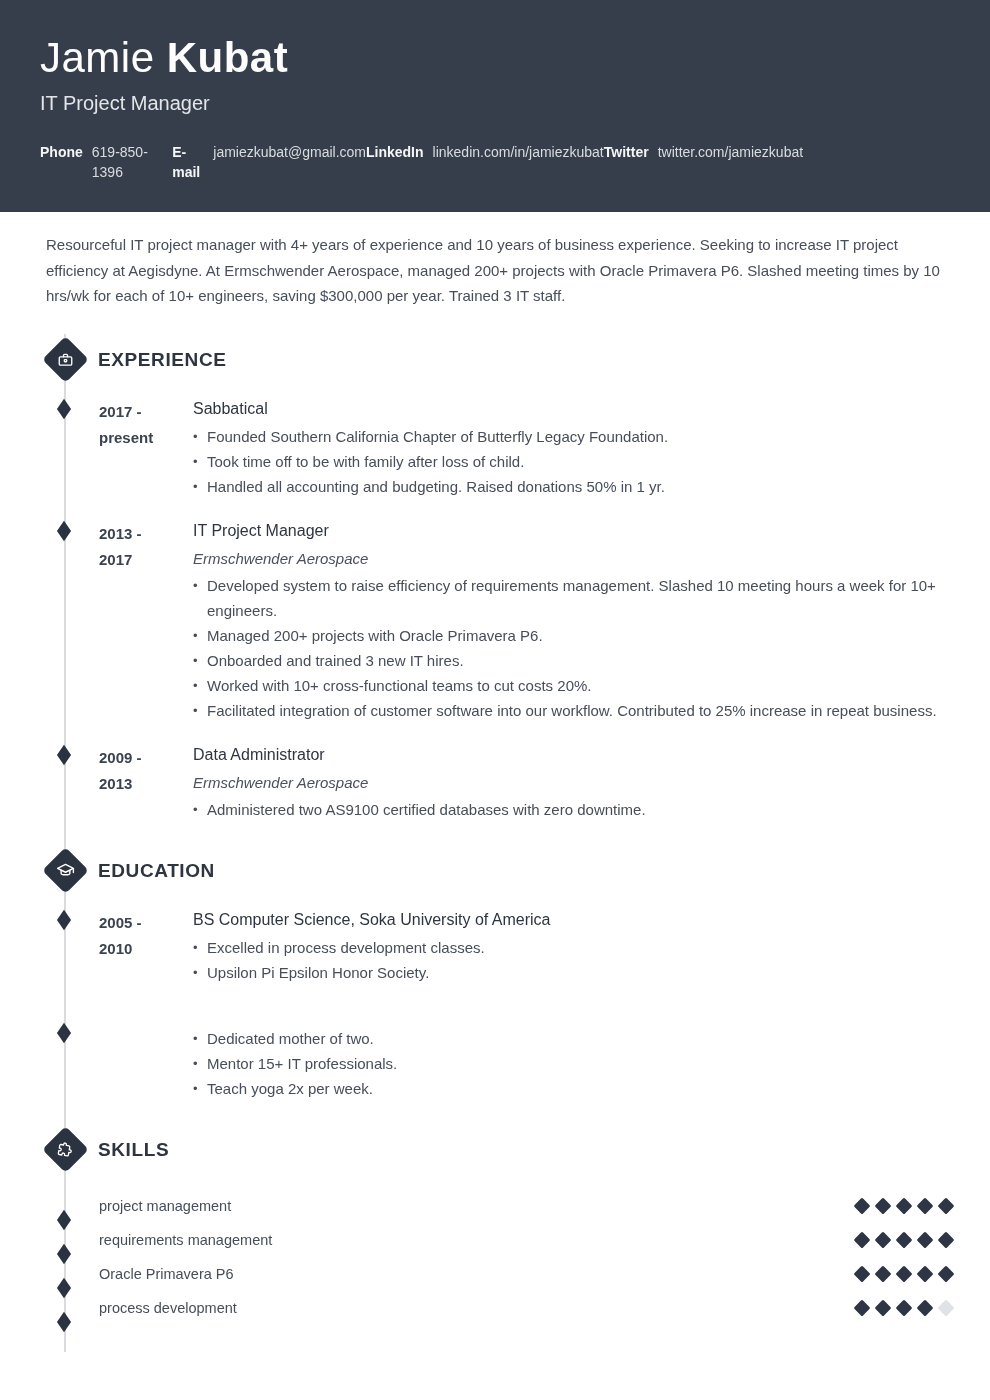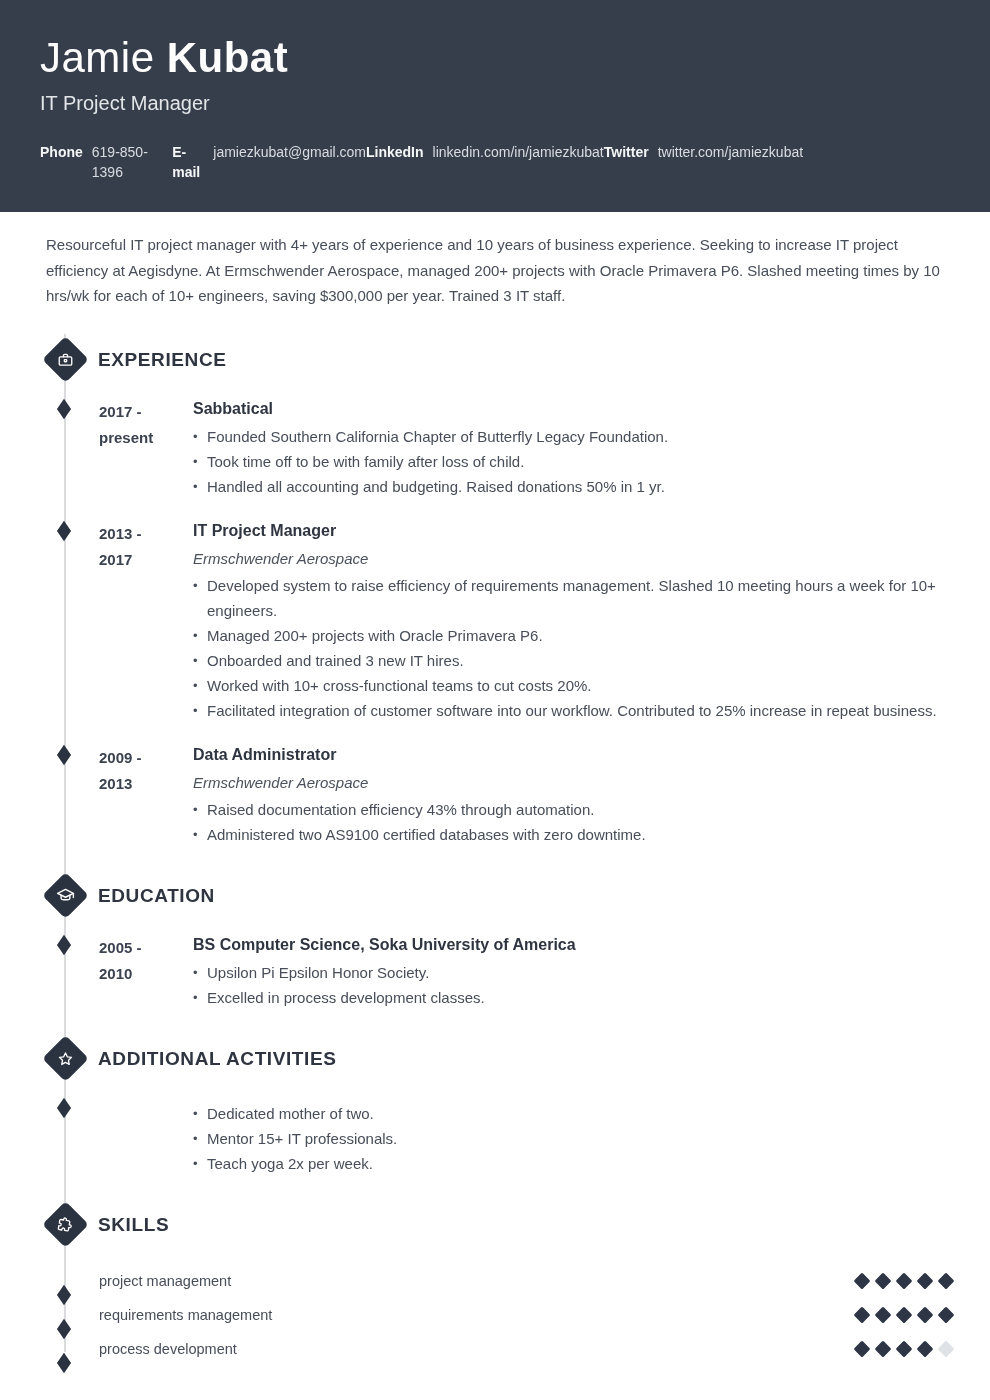--- a/index.html
+++ b/index.html
@@ -64,21 +64,21 @@
   .section-body{padding:14px 0 10px 0;}
   .entry{display:grid;grid-template-columns:99px 94px 1fr;padding-right:38px;margin-bottom:22px;}
   .entry:last-child{margin-bottom:14px;}
   .marker-cell{position:relative;}
   .marker{
     position:absolute;left:59px;top:5px;width:10px;height:10px;
     background:var(--icon-diamond);transform:scaleY(1.45) rotate(45deg);z-index:2;
   }
   .date-cell{font-size:15px;font-weight:700;color:#3b4250;line-height:26px;}
   .body-cell{min-width:0;}
-  .entry-title{font-size:16px;font-weight:700;color:var(--heading-text);line-height:20px;margin-bottom:5px;}
+  .entry-title{font-size:16px;font-weight:400;color:var(--heading-text);line-height:20px;margin-bottom:5px;}
   .company{font-size:15px;font-style:italic;color:#4a515c;margin:7px 0 2px 0;line-height:22px;}
   .bullets{list-style:none;margin-top:3px;}
   .bullets li{
     position:relative;padding-left:14px;font-size:15px;line-height:25px;color:var(--body-text);
   }
   .bullets li::before{content:"\2022";position:absolute;left:0;top:0;color:var(--body-text);font-size:13px;}
 
   
   .skill-row{display:grid;grid-template-columns:99px 1fr auto;align-items:center;height:34px;padding-right:38px;}
   .skill-row .marker{top:9px;}
@@ -188,21 +188,20 @@
               <span class="marker"></span>
             </div>
           <div class="date-cell">
             <div>2009 -</div>
             <div>2013</div>
           </div>
           <div class="body-cell">
             <div class="entry-title">Data Administrator</div>
             <div class="company">Ermschwender Aerospace</div>
             <ul class="bullets">
-              <li>Raised documentation efficiency 43% through automation.</li>
               <li>Administered two AS9100 certified databases with zero downtime.</li>
             </ul>
           </div>
         </div>
 
       </div>
     </div>
 
     <div class="section">
       <div class="section-header">
@@ -223,39 +222,29 @@
           <div class="marker-cell">
               <span class="marker"></span>
             </div>
           <div class="date-cell">
             <div>2005 -</div>
             <div>2010</div>
           </div>
           <div class="body-cell">
             <div class="entry-title">BS Computer Science, Soka University of America</div>
             <ul class="bullets">
+              <li>Excelled in process development classes.</li>
               <li>Upsilon Pi Epsilon Honor Society.</li>
-              <li>Excelled in process development classes.</li>
             </ul>
           </div>
         </div>
       </div>
     </div>
 
     <div class="section">
-      <div class="section-header">
-        <span class="badge">
-          <span class="badge-sq">
-            <svg width="20" height="20" viewBox="0 0 24 24" fill="none" stroke="#ffffff" stroke-width="1.6" stroke-linecap="round" stroke-linejoin="round">
-              <path d="M12 4.5l2.2 4.6 5 .7-3.6 3.5.9 5-4.5-2.4-4.5 2.4.9-5-3.6-3.5 5-.7L12 4.5z"></path>
-            </svg>
-          </span>
-        </span>
-        <h2 class="section-title">Additional Activities</h2>
-      </div>
 
       <div class="section-body">
         <div class="entry">
           <div class="marker-cell">
               <span class="marker"></span>
             </div>
           <div class="date-cell"></div>
           <div class="body-cell">
             <ul class="bullets">
               <li>Dedicated mother of two.</li>
@@ -303,20 +292,33 @@
               <span class="rdiamond filled"></span>
               <span class="rdiamond filled"></span>
               <span class="rdiamond filled"></span>
               <span class="rdiamond filled"></span>
             </div>
         </div>
         <div class="skill-row">
           <div class="marker-cell">
               <span class="marker"></span>
             </div>
+          <div class="skill-label">Oracle Primavera P6</div>
+          <div class="skill-rating">
+              <span class="rdiamond filled"></span>
+              <span class="rdiamond filled"></span>
+              <span class="rdiamond filled"></span>
+              <span class="rdiamond filled"></span>
+              <span class="rdiamond filled"></span>
+            </div>
+        </div>
+        <div class="skill-row">
+          <div class="marker-cell">
+              <span class="marker"></span>
+            </div>
           <div class="skill-label">process development</div>
           <div class="skill-rating">
               <span class="rdiamond filled"></span>
               <span class="rdiamond filled"></span>
               <span class="rdiamond filled"></span>
               <span class="rdiamond filled"></span>
               <span class="rdiamond empty"></span>
             </div>
         </div>
         <div class="skill-row">

